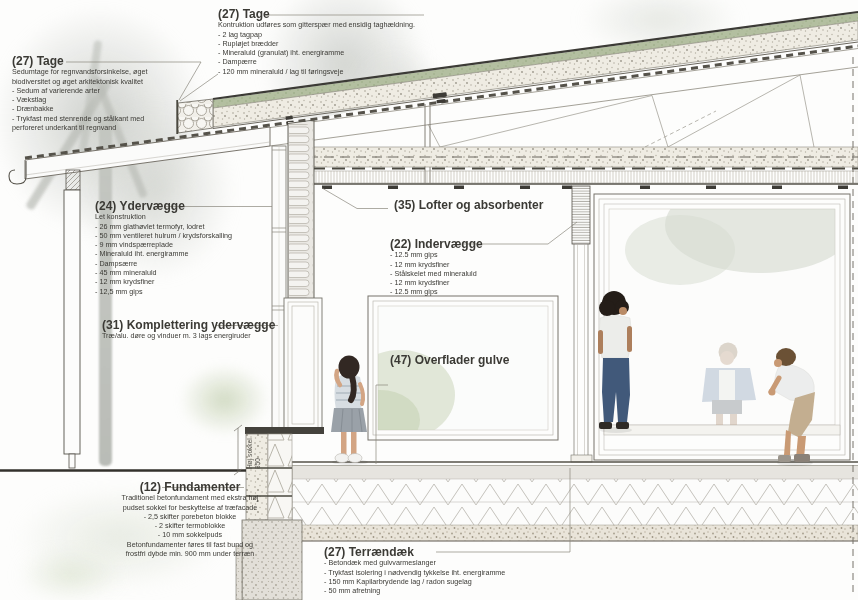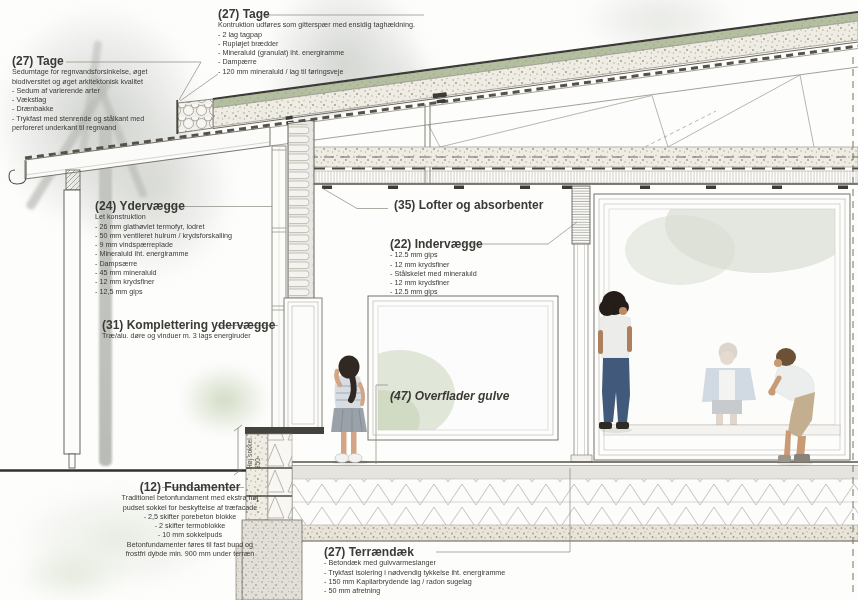--- a/index.html
+++ b/index.html
@@ -369,21 +369,21 @@
     <div class="note-title">(35) Lofter og absorbenter</div>
   </div>
   <div class="note" style="left:390px;top:240px;width:170px;">
     <div class="note-title">(22) Indervægge</div>
     <div class="note-body">- 12.5 mm gips
 - 12 mm krydsfiner
 - Stålskelet med mineraluld
 - 12 mm krydsfiner
 - 12.5 mm gips</div>
   </div>
-  <div class="note" style="left:390px;top:392px;width:200px;font-style:italic;">
+  <div class="note" style="left:390px;top:356px;width:200px;">
     <div class="note-title">(47) Overflader gulve</div>
   </div>
   <div class="note" style="left:324px;top:548px;width:245px;">
     <div class="note-title">(27) Terrændæk</div>
     <div class="note-body">- Betondæk med gulvvarmeslanger
 - Trykfast isolering i nødvendig tykkelse iht. energiramme
 - 150 mm Kapilarbrydende lag / radon sugelag
 - 50 mm afretning</div>
   </div>
 

